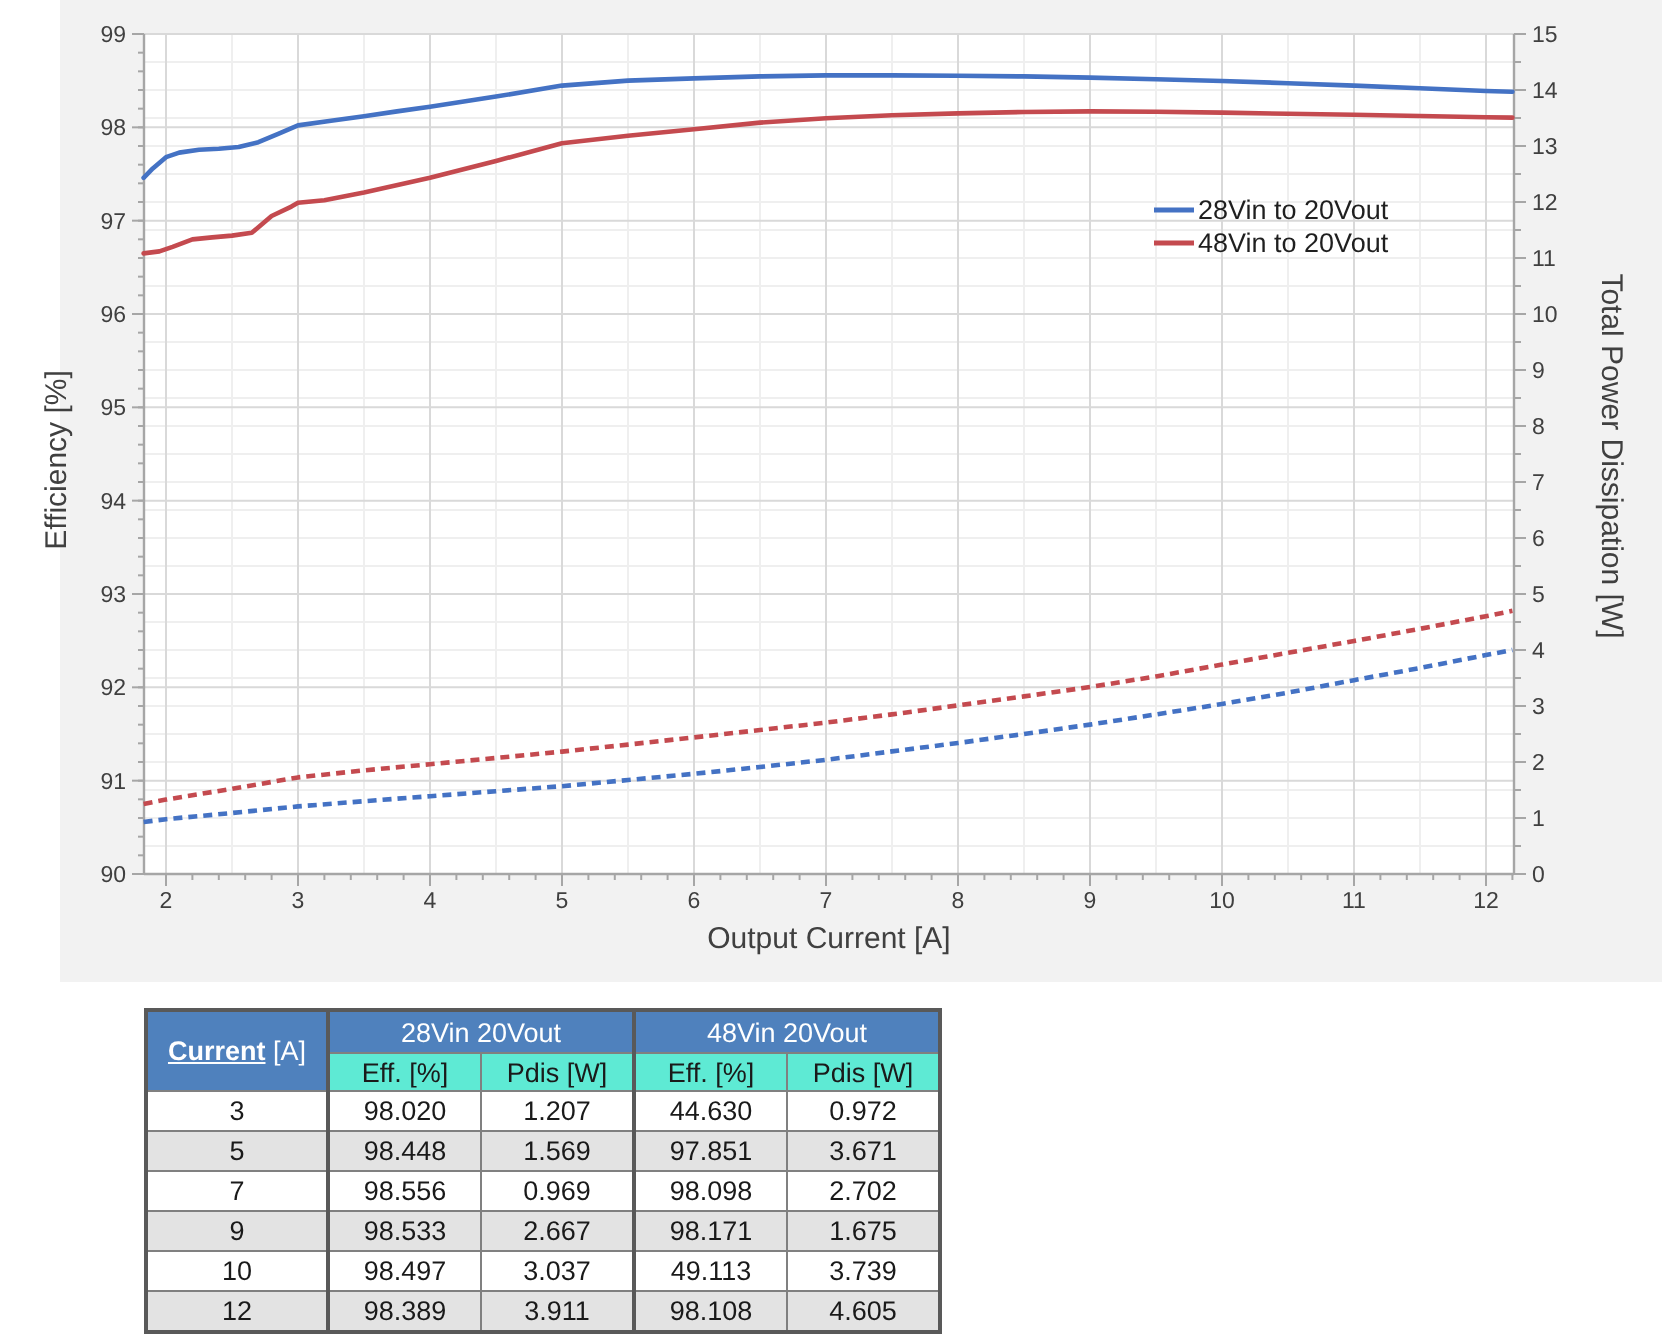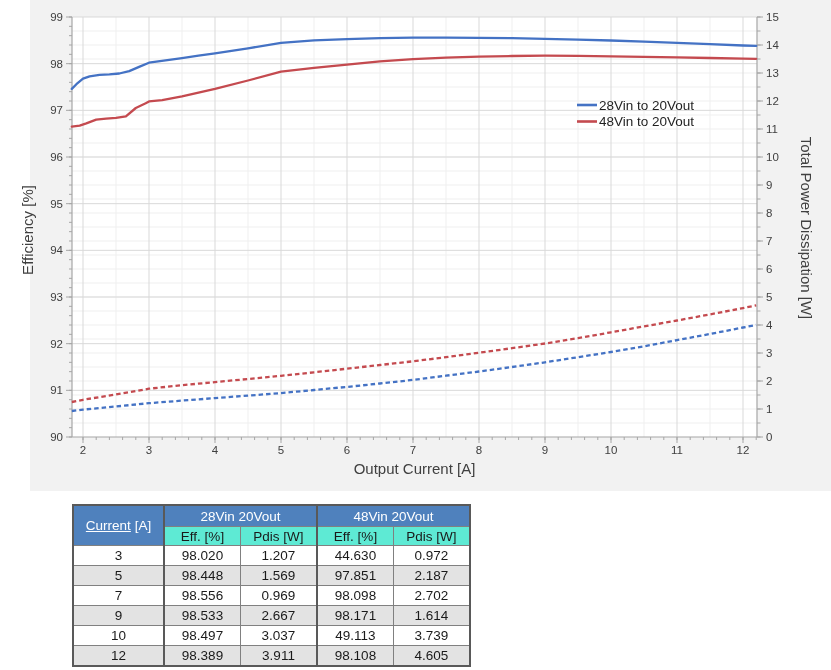--- a/index.html
+++ b/index.html
@@ -16,21 +16,21 @@
     table-layout:fixed;
   }
   #data-table th,#data-table td{border:1px solid #808080;padding:0 2px;font-weight:normal;}
   .col-current{width:85px;}
   .col-val{width:71px;}
   .hdr-blue{background:#4f81bd;color:#ffffff;height:20px;}
   .sub{background:#5eead4;height:18px;}
   .sep{border-left:2px solid #595959 !important;margin-top:28px;}
   #data-table tbody td{height:19px;background:#ffffff;}
   #data-table tbody tr:nth-child(even) td{background:#e3e3e3;}
-  .u{text-decoration:underline;}
+  .u{text-decoration:underline;font-weight:bold;}
 </style>
 </head>
 <body>
 
 <div class="stage">
 
   <svg id="chart-svg" width="831" height="491">
       <rect x="30" y="0" width="801" height="491" fill="#f2f2f2"></rect>
       <rect x="72" y="17" width="685" height="420" fill="#ffffff"></rect>
       <g stroke="#efefef" stroke-width="1">
@@ -347,35 +347,35 @@
           <td class="col-val sep">98.020</td>
           <td class="col-val">1.207</td>
           <td class="col-val sep">44.630</td>
           <td class="col-val">0.972</td>
         </tr>
         <tr>
           <td class="col-current">5</td>
           <td class="col-val sep">98.448</td>
           <td class="col-val">1.569</td>
           <td class="col-val sep">97.851</td>
-          <td class="col-val">2.187</td>
+          <td class="col-val">3.671</td>
         </tr>
         <tr>
           <td class="col-current">7</td>
           <td class="col-val sep">98.556</td>
           <td class="col-val">0.969</td>
           <td class="col-val sep">98.098</td>
           <td class="col-val">2.702</td>
         </tr>
         <tr>
           <td class="col-current">9</td>
           <td class="col-val sep">98.533</td>
           <td class="col-val">2.667</td>
           <td class="col-val sep">98.171</td>
-          <td class="col-val">1.614</td>
+          <td class="col-val">1.675</td>
         </tr>
         <tr>
           <td class="col-current">10</td>
           <td class="col-val sep">98.497</td>
           <td class="col-val">3.037</td>
           <td class="col-val sep">49.113</td>
           <td class="col-val">3.739</td>
         </tr>
         <tr>
           <td class="col-current">12</td>

